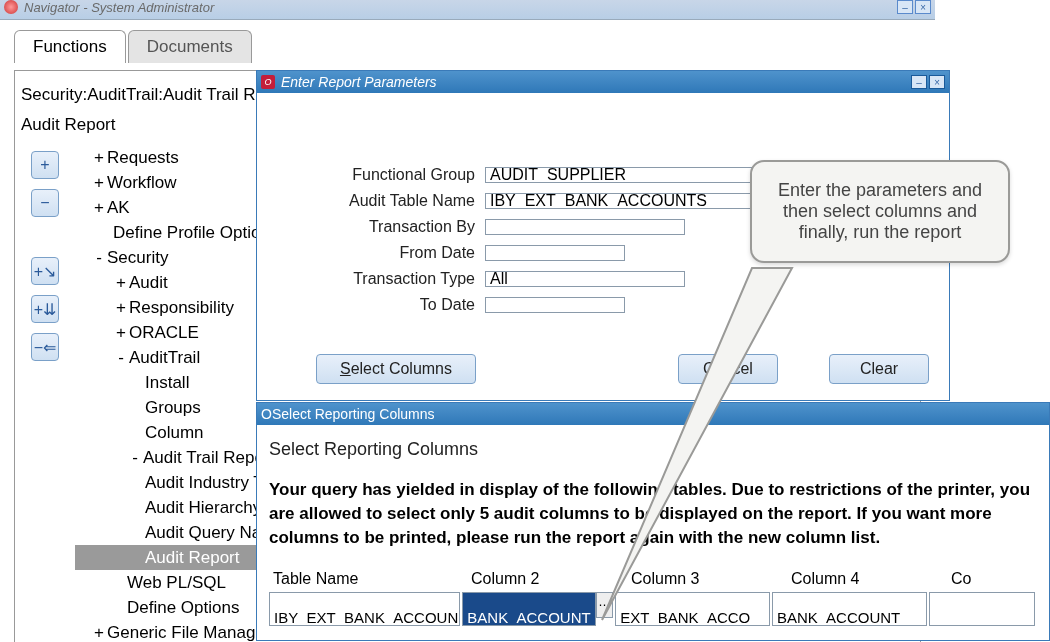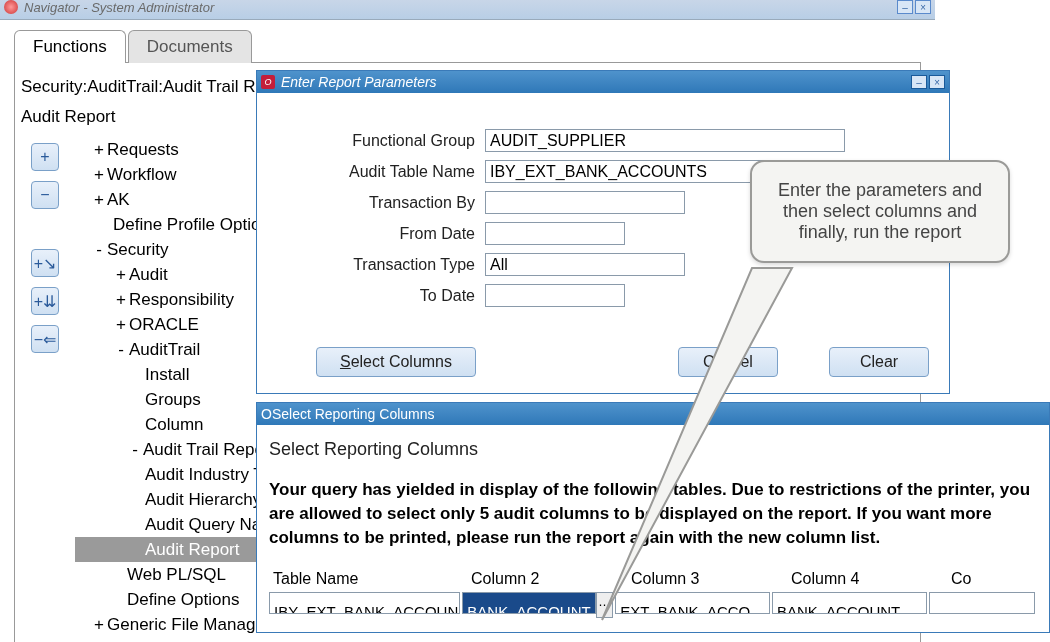--- a/index.html
+++ b/index.html
@@ -5,21 +5,21 @@
 * { box-sizing: border-box; margin: 0; padding: 0; font-family: Arial, sans-serif; }
 body { background: #fff; width: 1050px; height: 642px; position: relative; overflow: hidden; }
 
 
 .nav-window { position: absolute; left: 0; top: 0; width: 935px; height: 642px; background: #fff; }
 .nav-titlebar { height: 20px; background: linear-gradient(#c8d6e8,#b8cee6); display: flex; align-items: flex-start; padding: 0 4px; font-size: 13px; color: #6a6a6a; font-style: italic; border-bottom: 1px solid #9ab; }
 .nav-titlebar .app-icon { width: 14px; height: 14px; background: radial-gradient(circle,#f99,#c33); border-radius: 50%; margin-right: 6px; }
 .nav-titlebar .spacer { flex: 1; }
 .nav-titlebar .win-btn { width: 16px; height: 14px; border: 1px solid #5a8acc; background: #d8e6f6; color: #3a6aa8; font-size: 10px; display: flex; align-items: center; justify-content: center; margin-left: 2px; cursor: pointer; }
 
-.nav-tabs { display: flex; padding: 10px 14px 0 14px; font-size: 17px; }
+.nav-tabs { display: flex; padding: 10px 14px 8px 14px; font-size: 17px; }
 .nav-tab { padding: 6px 18px; background: #e4e4e4; border: 1px solid #999; border-bottom: none; border-radius: 6px 6px 0 0; margin-right: 2px; cursor: pointer; }
 .nav-tab.active { background: #fff; color: #000; font-weight: normal; position: relative; z-index: 2; }
 .nav-tab.inactive { color: #555; }
 
 .nav-body { border: 1px solid #999; margin: -1px 14px 0 14px; padding: 10px 0 10px 0; background: #fff; height: 595px; }
 
 .breadcrumb { font-size: 17px; padding: 4px 6px; }
 .page-title { font-size: 17px; padding: 6px 6px 10px 6px; }
 
 .tree-area { display: flex; }
@@ -37,24 +37,24 @@
 .ind4 { padding-left: 70px; }
 .toggle { display: inline-block; width: 16px; text-align: center; }
 
 
 .param-window { position: absolute; left: 256px; top: 70px; width: 694px; background: #fff; border: 1px solid #3a7ab8; }
 .param-titlebar { height: 22px; background: linear-gradient(#4f93cc,#2f78b8); display: flex; align-items: center; padding: 0 4px; color: #fff; font-size: 14px; font-style: italic; }
 .param-titlebar .oracle-icon { width: 14px; height: 14px; background: #c41e3a; color: #fff; font-size: 9px; display: flex; align-items: center; justify-content: center; margin-right: 6px; border-radius: 2px; }
 .param-titlebar .spacer { flex: 1; }
 .param-titlebar .win-btn { width: 16px; height: 14px; border: 1px solid #1a5a9a; background: #d8e6f6; color: #3a6aa8; font-size: 10px; display: flex; align-items: center; justify-content: center; margin-left: 2px; cursor: pointer; }
 
-.form-area { padding: 36px 20px 20px 20px; }
+.form-area { padding: 73px 20px 20px 20px; }
 .form-row { display: flex; align-items: center; margin-bottom: 8px; }
 .form-label { width: 208px; text-align: right; padding-right: 10px; font-size: 16px; color: #222; }
-.form-input { height: 23px; border: 1px solid #8a9aaa; background: #fff; font-size: 16px; padding: 0 4px; }
+.form-input { height: 16px; border: 1px solid #8a9aaa; background: #fff; font-size: 16px; padding: 0 4px; }
 .w-long { width: 360px; }
 .w-med { width: 200px; }
 .w-short { width: 140px; }
 
 .btn-row { display: flex; padding: 12px 20px 16px 20px; gap: 12px; }
 .btn-row .gap { flex: 1; }
 .action-btn { width: 160px; height: 30px; background: linear-gradient(#e8f0fa,#cfe0f2); border: 1px solid #7aa0c8; border-radius: 4px; font-size: 16px; color: #222; cursor: pointer; margin-left: 39px; }
 .action-btn.small { width: 100px; }
 .action-btn u { text-decoration: underline; }
 
@@ -67,21 +67,21 @@
 
 .cols-table-hdr { display: flex; font-size: 16px; }
 .cols-table-row { display: flex; margin-top: 2px; }
 .cell-hdr { padding: 2px 4px; }
 .tname { width: 198px; }
 .c1 { width: 160px; }
 .c2 { width: 160px; }
 .c3 { width: 160px; }
 .c4 { width: 160px; }
 .c5 { width: 40px; }
-.cell-input { height: 14px; border: 1px solid #8a9aaa; background: #fff; font-size: 15px; padding: 10px 4px; white-space: nowrap; overflow: hidden; margin-right: 2px; }
+.cell-input { height: 14px; border: 1px solid #8a9aaa; background: #fff; font-size: 15px; padding: 16px 4px; white-space: nowrap; overflow: hidden; margin-right: 2px; }
 .cell-input.sel { background: #1a4a8a; color: #fff; position: relative; }
 .lov-btn { width: 18px; height: 26px; border: 1px solid #8a9aaa; background: #eee; display: flex; align-items: center; justify-content: center; font-size: 12px; cursor: pointer; margin-right: 2px; margin-left: -2px; }
 
 
 .callout { position: absolute; left: 750px; top: 160px; width: 260px; background: #f4f4f2; border: 2px solid #9a9a98; border-radius: 14px; padding: 18px 14px; font-size: 18px; text-align: center; color: #444; box-shadow: 0 2px 4px rgba(0,0,0,.15); }
 .callout svg.tail { position: absolute; left: -160px; top: 98px; }
 </style>
 </head>
 <body>
 

